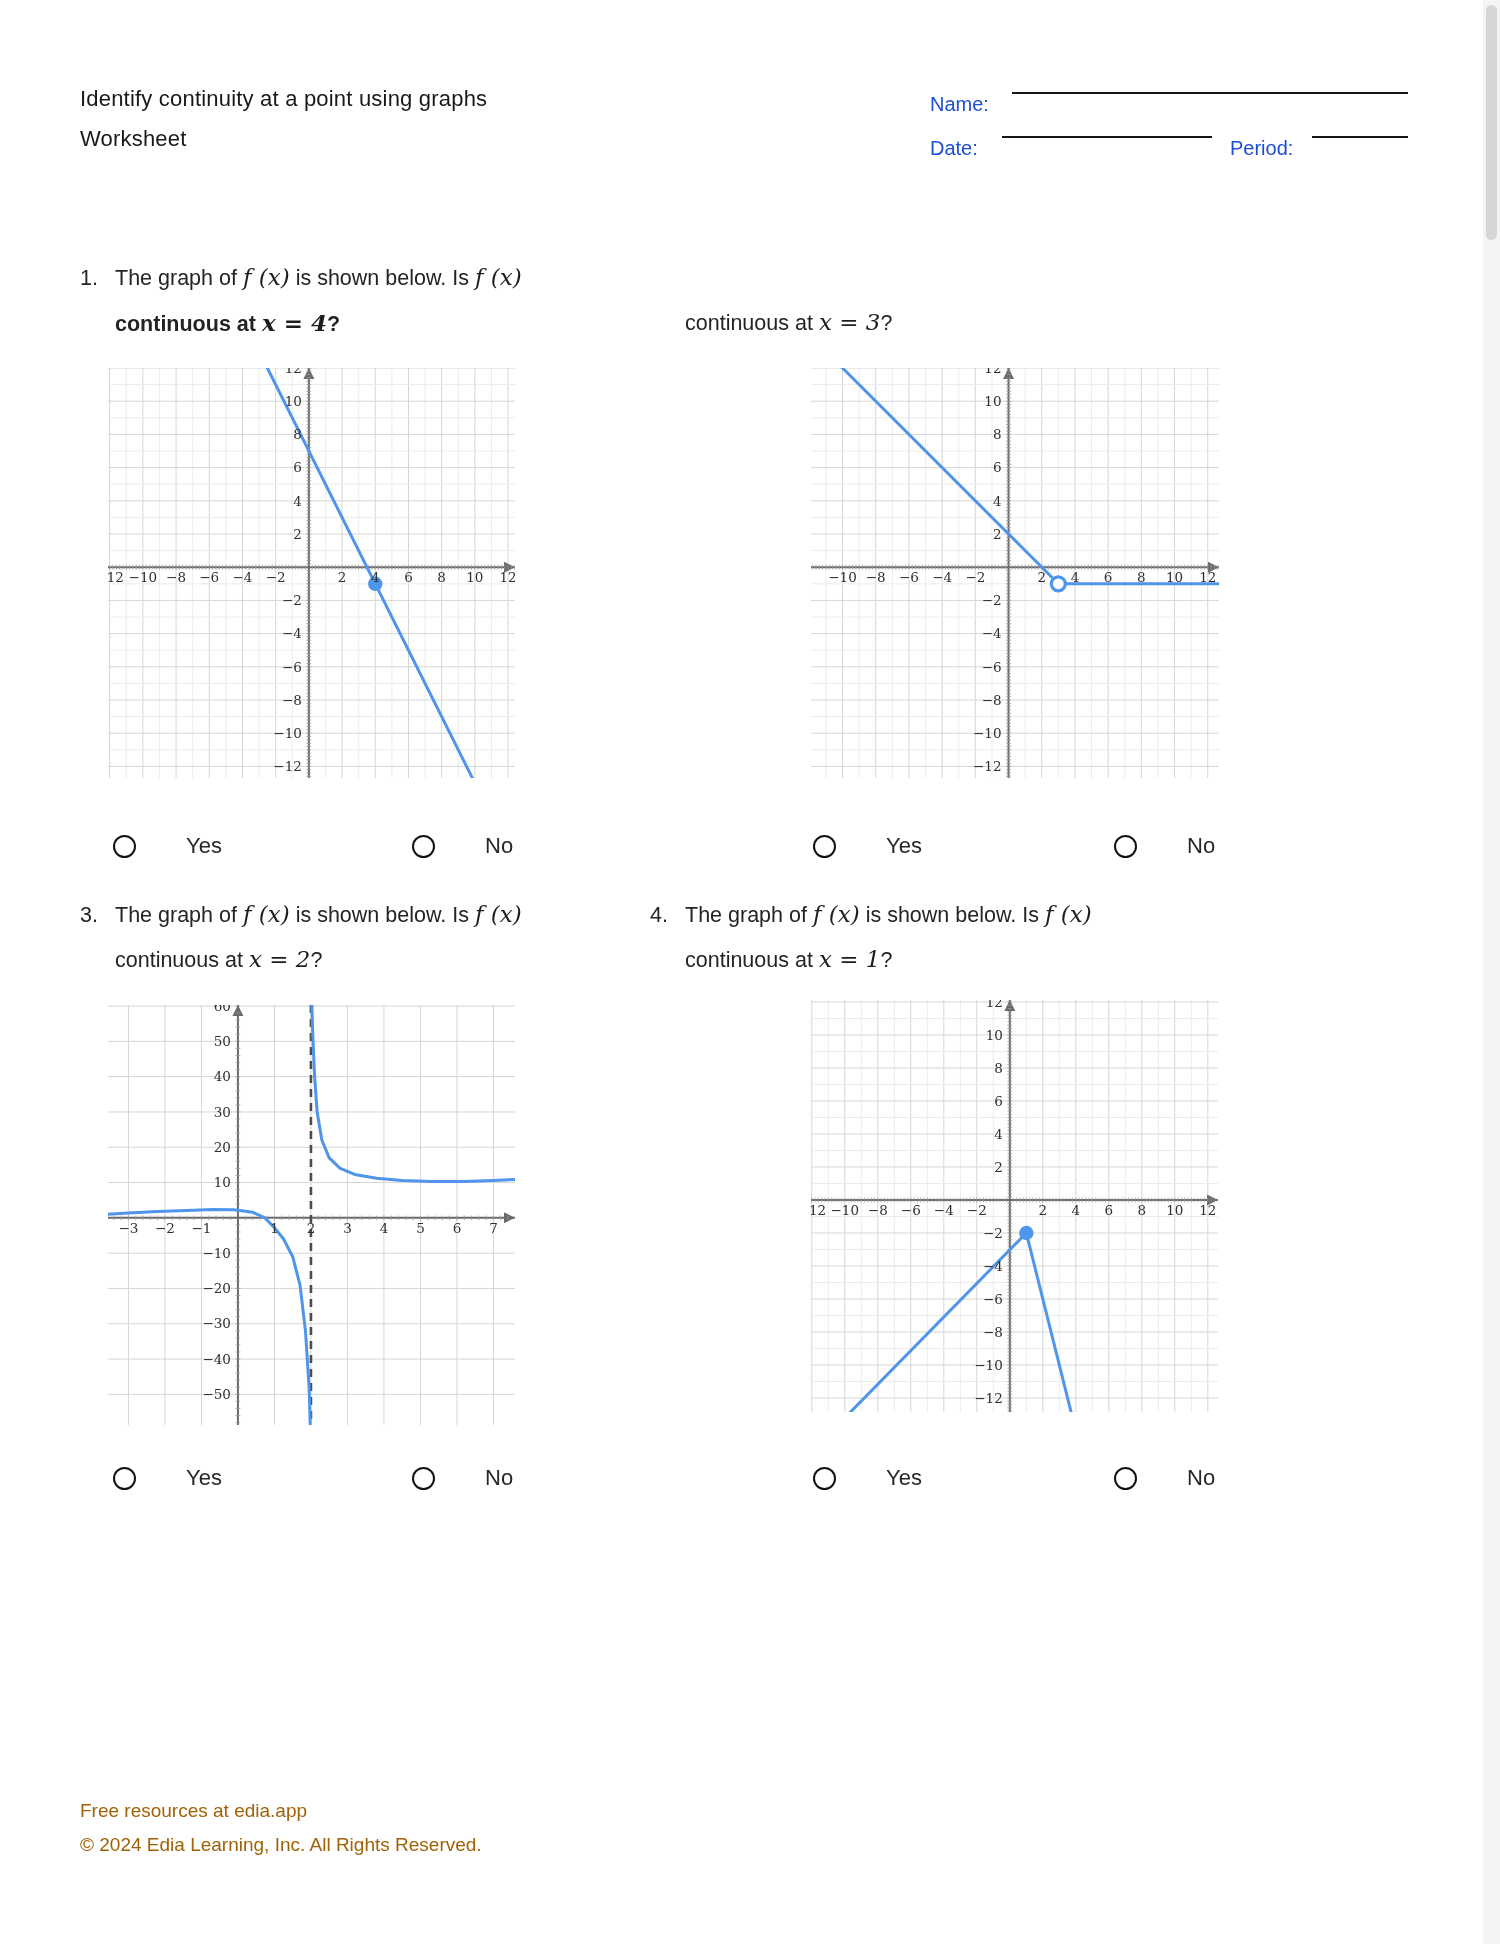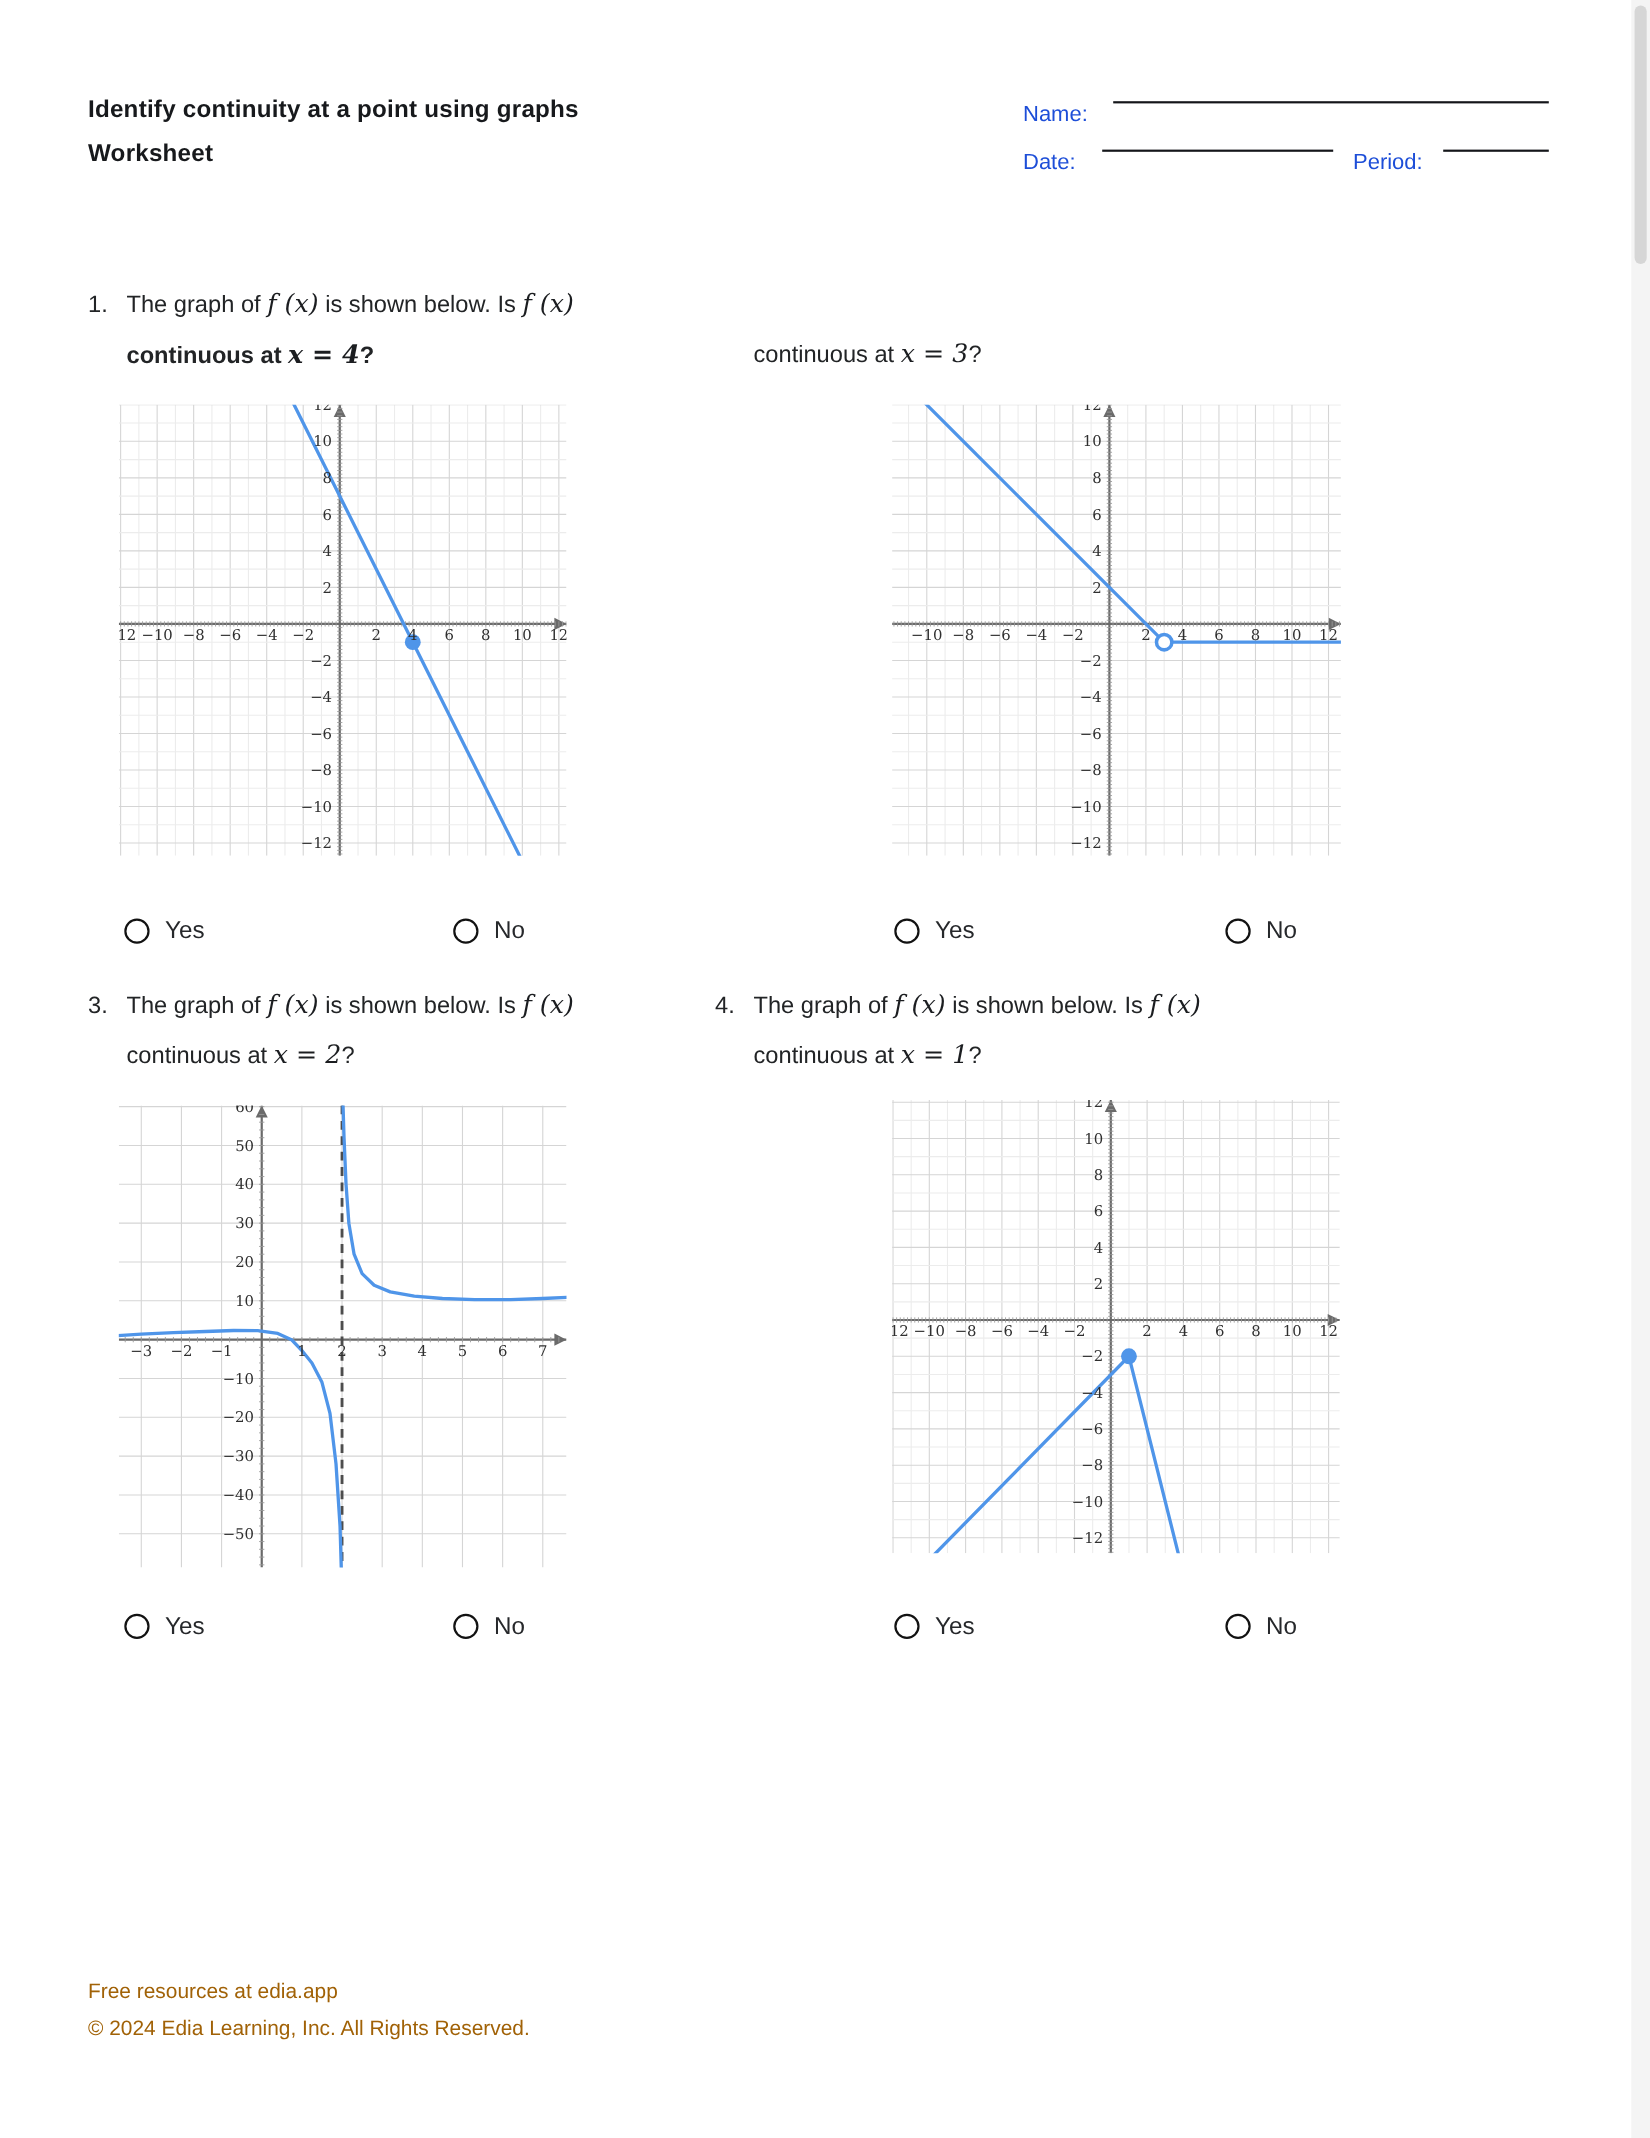--- a/index.html
+++ b/index.html
@@ -2,31 +2,31 @@
 <html><head>
 <meta charset="utf-8">
 <style>
   html,body{margin:0;padding:0;background:#fff;}
   #page{position:relative;width:1500px;height:1944px;background:#ffffff;overflow:hidden;
         font-family:"Liberation Sans", sans-serif;color:#222426;}
   
   .sb-track{position:absolute;right:0;top:0;width:17px;height:1944px;background:#f4f4f4;}
   .sb-thumb{position:absolute;right:3px;top:5px;width:11px;height:235px;background:#d6d6d6;border-radius:6px;}
   
-  .title{position:absolute;left:80px;font-size:22px;font-weight:bold;color:#17191c;letter-spacing:.2px;}
+  .title{position:absolute;left:80px;font-size:22px;font-weight:normal;color:#17191c;letter-spacing:.2px;}
   .t1{top:86px;} .t2{top:126px;}
   .hfield{position:absolute;font-size:20px;color:#1d4ed8;}
   .hline{position:absolute;border-bottom:2px solid #14161a;height:0;}
   
   .qline{position:absolute;font-size:21.5px;color:#222426;white-space:nowrap;}
   .qnum{display:inline-block;width:35px;}
   .math{font-family:"DejaVu Serif", serif;font-style:italic;font-size:23px;color:#1b1d20;}
   .chart{position:absolute;}
   
-  .radio-group{position:absolute;display:flex;align-items:center;}
+  .radio-group{position:absolute;display:flex;align-items:center;gap:36px;}
   .radio-circle{width:23px;height:23px;border:2.2px solid #121212;border-radius:50%;background:#fff;box-sizing:border-box;}
   .radio-label{margin-left:14px;font-size:22px;color:#26282b;}
   
   .foot{position:absolute;left:80px;font-size:19px;color:#a16207;}
   .f1{top:1800px;} .f2{top:1834px;}
 </style>
 </head>
 <body>
 
 <div id="page">

